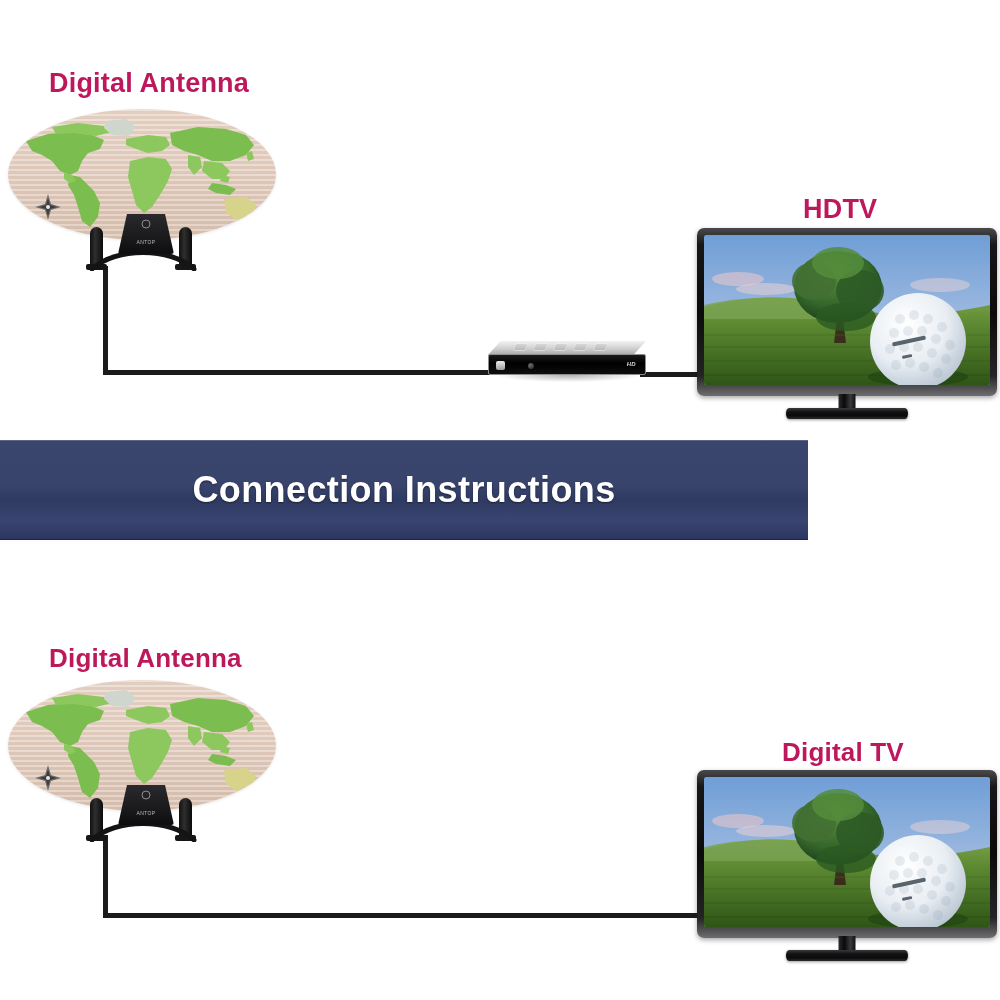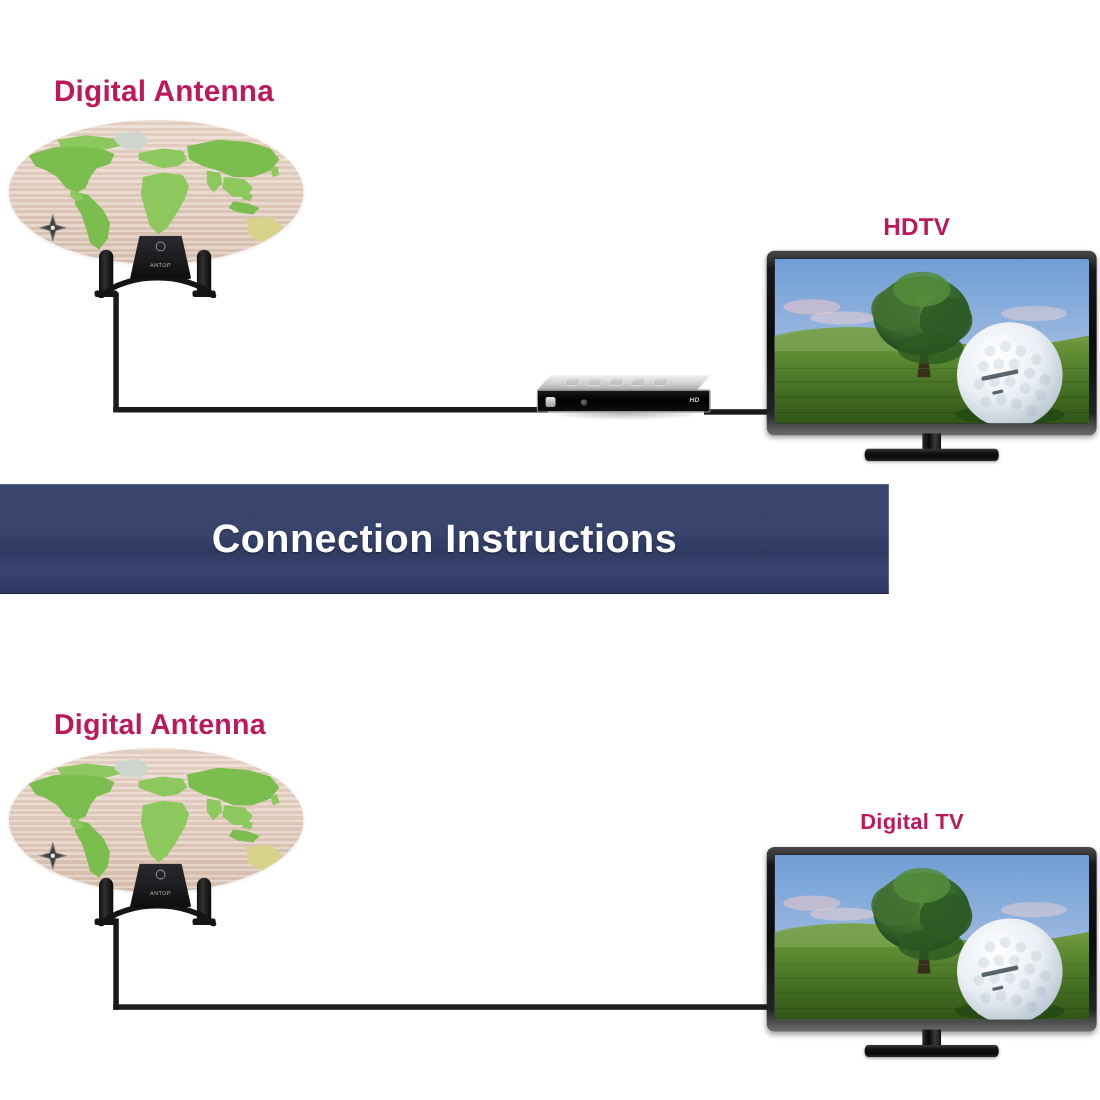--- a/index.html
+++ b/index.html
@@ -209,21 +209,21 @@
     <div class="cbox-vent" style="left:86px;"></div>
     <div class="cbox-vent" style="left:106px;"></div>
     <div class="cbox-front" style="top:13px; height:21px;">
       <div class="cbox-btn" style="left:7px; top:6px; width:9px; height:9px;"></div>
       <div class="cbox-dot" style="left:39px; top:8px; width:6px; height:6px;"></div>
       <div class="cbox-brand" style="right:9px; top:6px;">HD</div>
     </div>
     <div class="cbox-shadow" style="top:34px;"></div>
   </div>
 
-  <div class="label" style="left:803px; top:194px; font-size:22px;">HDTV</div>
+  <div class="label" style="left:803px; top:194px; font-size:27px;">HDTV</div>
 
   <div class="tv" style="left:697px; top:228px; width:300px; height:190px;">
     <div class="tv-body" style="height:168px;">
       <div class="tv-screen" style="height:150px;">
         <svg viewBox="0 0 286 150" preserveAspectRatio="none">
           <defs>
             <linearGradient id="sky1" x1="0" y1="0" x2="0" y2="1">
               <stop offset="0%" stop-color="#6f9ed6"></stop>
               <stop offset="55%" stop-color="#9db9e0"></stop>
               <stop offset="100%" stop-color="#c6c2dc"></stop>
@@ -337,21 +337,21 @@
     <div class="ant-foot" style="left:167px; top:155px; width:21px; height:6px;"></div>
     <svg class="ant-arc" style="left:80px; top:136px; width:110px; height:26px;" viewBox="0 0 110 26">
       <path d="M4,24 C28,2 82,2 106,24" stroke="#141414" stroke-width="5" fill="none" stroke-linecap="round"></path>
     </svg>
     <div class="ant-cone" style="left:110px; top:105px; width:56px; height:40px;">
       <div class="ant-cone-mark"></div>
       <div class="ant-cone-logo" style="top:70%;">ANTOP</div>
     </div>
   </div>
 
-  <div class="label" style="left:782px; top:737px; font-size:20px;">Digital TV</div>
+  <div class="label" style="left:782px; top:737px; font-size:26px;">Digital TV</div>
 
   <div class="tv" style="left:697px; top:770px; width:300px; height:190px;">
     <div class="tv-body" style="height:168px;">
       <div class="tv-screen" style="height:150px;">
         <svg viewBox="0 0 286 150" preserveAspectRatio="none">
           <defs>
             <linearGradient id="sky2" x1="0" y1="0" x2="0" y2="1">
               <stop offset="0%" stop-color="#6f9ed6"></stop>
               <stop offset="55%" stop-color="#9db9e0"></stop>
               <stop offset="100%" stop-color="#c6c2dc"></stop>

